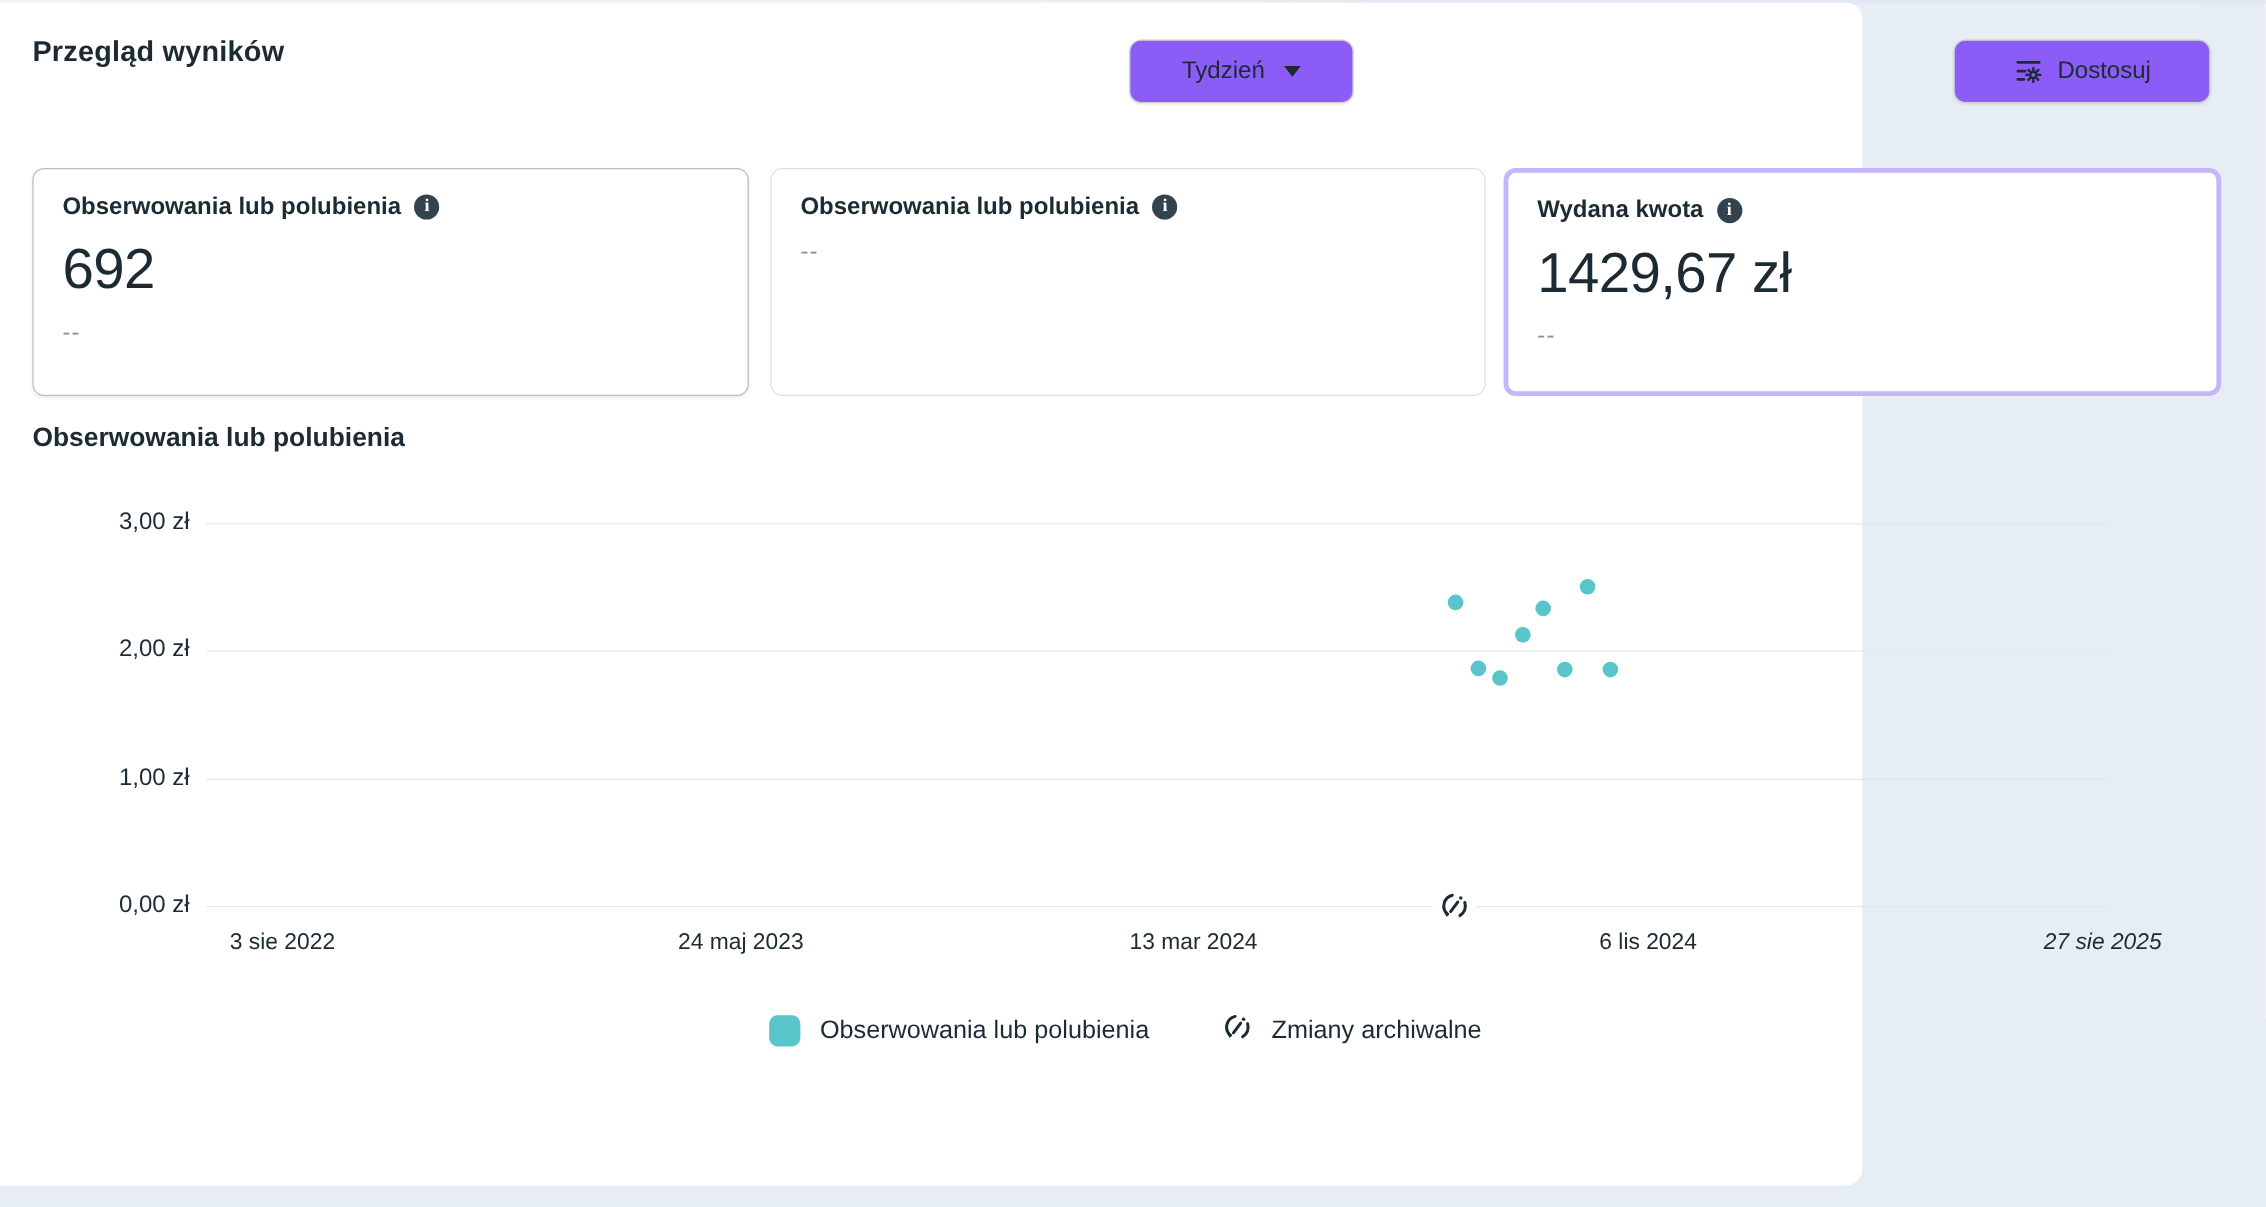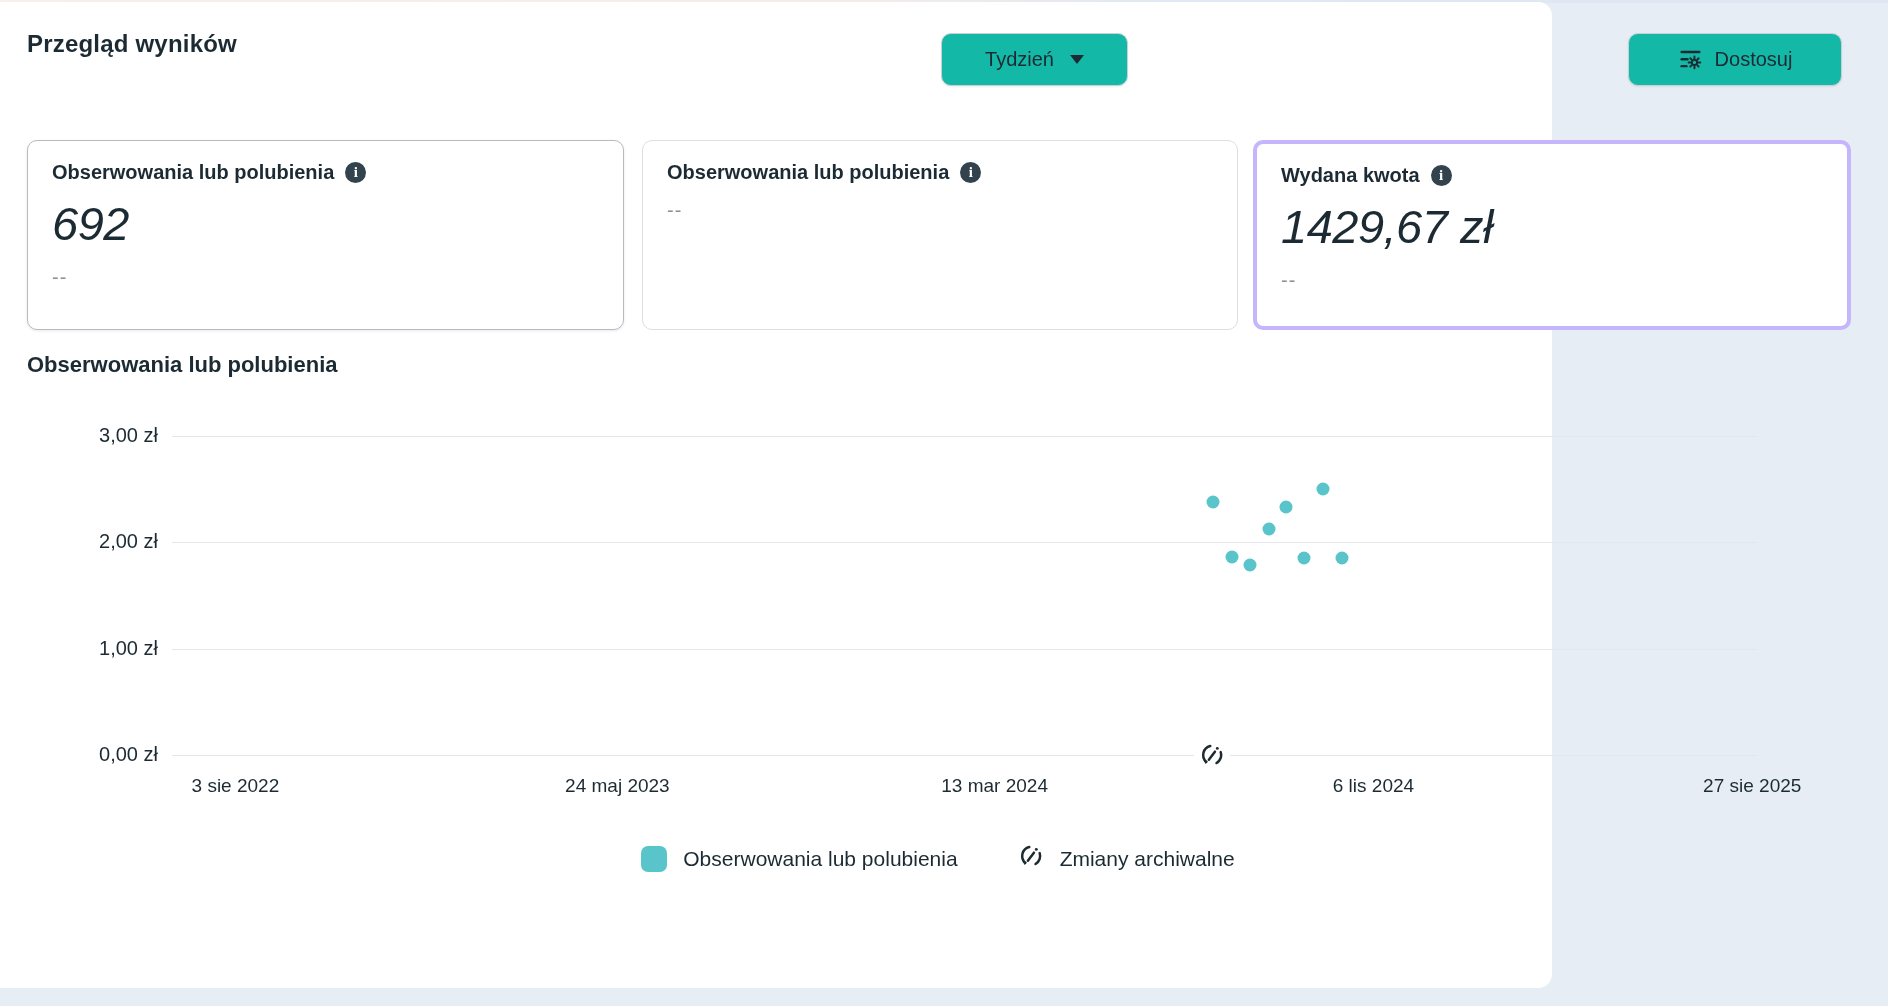--- a/index.html
+++ b/index.html
@@ -19,21 +19,21 @@
     background:#ffffff; border-radius:0 14px 14px 0;
   }
   .page-title {
     position:absolute; left:27px; top:28px;
     font-size:24px; font-weight:700; letter-spacing:.2px;
   }
   
   .btn {
     position:absolute; top:31px; height:53px; box-sizing:border-box;
     display:flex; align-items:center; justify-content:center;
-    background:#14b8a6; border:1px solid #ccd0d5; border-radius:10px;
+    background:#8b5cf6; border:1px solid #ccd0d5; border-radius:10px;
     font-size:20px; color:#1c2b33; cursor:pointer;
     box-shadow:0 1px 2px rgba(28,43,51,.08);
   }
   #btn-period    { left:941px;  width:187px; }
   #btn-activity  { left:1150px; width:469px; }
   #btn-customize { left:1628px; width:214px; }
   .caret {
     margin-left:16px; width:0; height:0;
     border-left:7px solid transparent; border-right:7px solid transparent;
     border-top:9px solid #1c2b33;
@@ -47,21 +47,21 @@
   #card-0 { left:27px;   width:597px; border:1.5px solid #b7bbc1; box-shadow:0 1px 3px rgba(28,43,51,.10); }
   #card-1 { left:642px;  width:596px; border:1px solid #dcdfe4; }
   #card-2 { left:1253px; width:598px; border:4px solid #c4b5fd; }
   .card-title { display:flex; align-items:center; gap:11px; font-size:20px; font-weight:700; }
   .info-icon {
     width:21px; height:21px; border-radius:50%; background:#32434d; color:#fff;
     display:inline-flex; align-items:center; justify-content:center;
     font-size:15px; font-weight:700; font-family:"Liberation Serif","DejaVu Serif",serif;
     cursor:pointer; flex:0 0 auto;
   }
-  .card-value { margin-top:13px; font-size:47px; font-weight:400; letter-spacing:-.5px; line-height:1.15;font-style:italic; }
+  .card-value { margin-top:13px; font-size:47px; font-weight:400; letter-spacing:-.5px; line-height:1.15; }
   .card-delta { margin-top:15px; font-size:20px; color:#8d9299; letter-spacing:1px; }
   
   .chart-title { position:absolute; left:27px; top:350px; font-size:22px; font-weight:700; }
   .plot { position:absolute; left:172px; top:434px; width:1585px; height:319px; }
   .gridline { position:absolute; left:0; width:100%; height:1px; background:#e4e6ea; }
   .y-tick {
     position:absolute; right:calc(100% + 14px); transform:translateY(-52%);
     font-size:20px; white-space:nowrap;
   }
   .x-tick {
@@ -156,21 +156,21 @@
         <div class="gridline" style="top: 33.3333%;"></div>
         <div class="y-tick" style="top: 33.3333%;">2,00 zł</div>
         <div class="gridline" style="top: 66.6667%;"></div>
         <div class="y-tick" style="top: 66.6667%;">1,00 zł</div>
         <div class="gridline" style="top: 100%;"></div>
         <div class="y-tick" style="top: 100%;">0,00 zł</div>
         <div class="x-tick" style="left: 4%;">3 sie 2022</div>
         <div class="x-tick" style="left: 28.1%;">24 maj 2023</div>
         <div class="x-tick" style="left: 51.9%;">13 mar 2024</div>
         <div class="x-tick" style="left: 75.8%;">6 lis 2024</div>
-        <div class="x-tick" style="left: 99.7%;">27 sie 2025</div>
+        <div class="x-tick" style="left: 99.7%; font-style: italic;">27 sie 2025</div>
         <div class="dot" title="24 lip 2024: 2.38 zł" style="left: 65.7%; top: 20.6667%; background: rgb(89, 197, 203);"></div>
         <div class="dot" title="6 sie 2024: 1.86 zł" style="left: 66.9%; top: 38%; background: rgb(89, 197, 203);"></div>
         <div class="dot" title="20 sie 2024: 1.79 zł" style="left: 68%; top: 40.3333%; background: rgb(89, 197, 203);"></div>
         <div class="dot" title="2 wrz 2024: 2.13 zł" style="left: 69.2%; top: 29%; background: rgb(89, 197, 203);"></div>
         <div class="dot" title="15 wrz 2024: 2.33 zł" style="left: 70.3%; top: 22.3333%; background: rgb(89, 197, 203);"></div>
         <div class="dot" title="29 wrz 2024: 1.85 zł" style="left: 71.4%; top: 38.3333%; background: rgb(89, 197, 203);"></div>
         <div class="dot" title="13 paź 2024: 2.50 zł" style="left: 72.6%; top: 16.6667%; background: rgb(89, 197, 203);"></div>
         <div class="dot" title="26 paź 2024: 1.85 zł" style="left: 73.8%; top: 38.3333%; background: rgb(89, 197, 203);"></div>
         <div class="archive-marker" style="left: 65.6%; top: 100%;">
   <svg viewBox="0 0 24 24" width="26" height="26" fill="none" stroke="#1c2b33" stroke-width="2.3" stroke-linecap="round">

